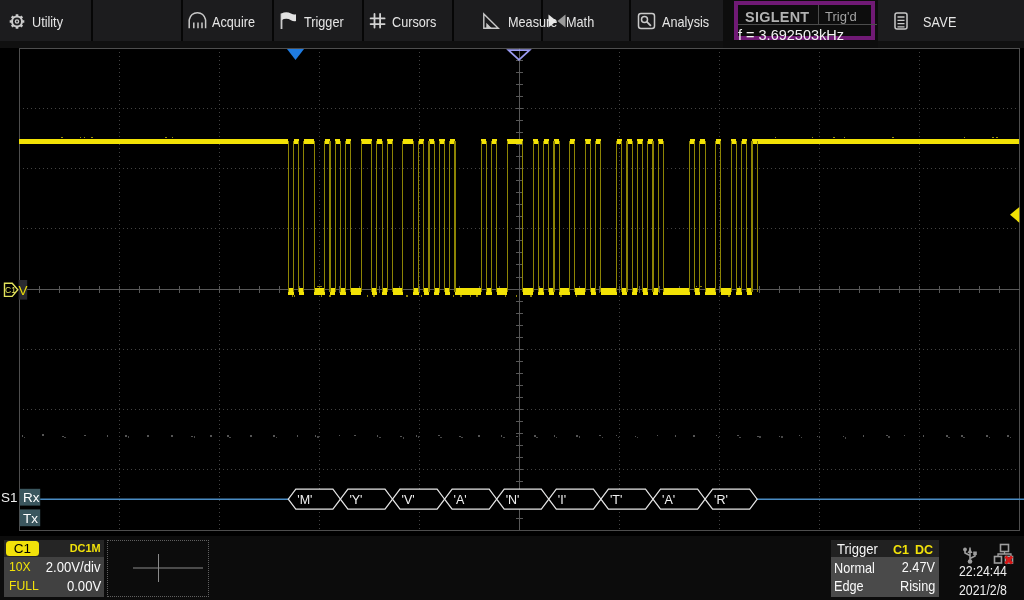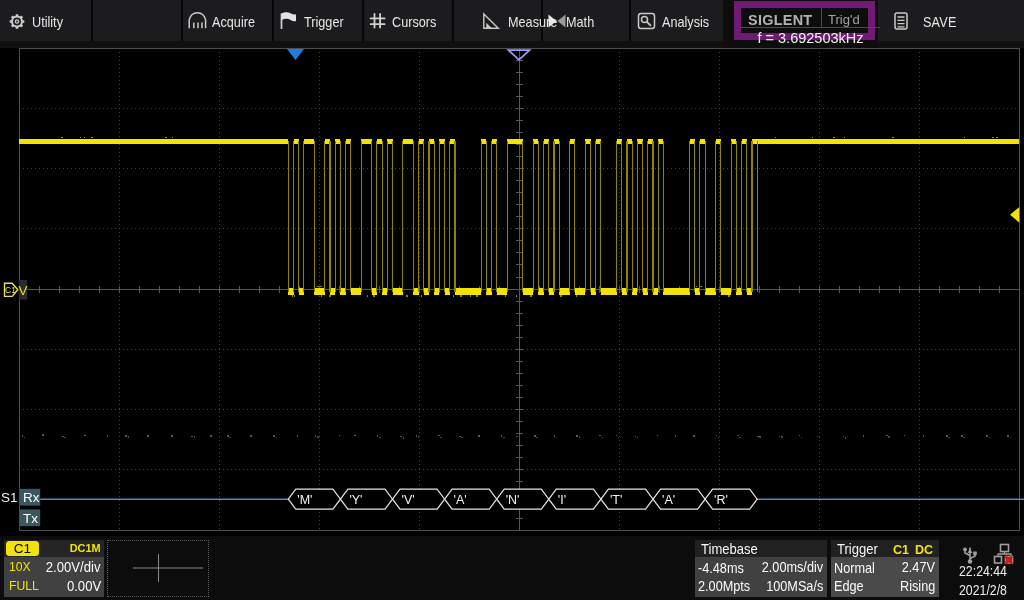--- a/index.html
+++ b/index.html
@@ -3,26 +3,26 @@
 <style>
 *{margin:0;padding:0;box-sizing:border-box}
 html,body{width:1024px;height:600px;overflow:hidden;background:#000;font-family:"Liberation Sans",sans-serif}
 #scr{position:relative;width:1024px;height:600px;background:#000}
 #bar{position:absolute;left:0;top:0;width:1024px;height:41px;background:#1c1c1e}
 #barstrip{position:absolute;left:0;top:41px;width:1024px;height:7px;background:#101010}
 .mi{position:absolute;top:0;height:48px;color:#e6e6e6;font-size:15px}
 .sep{position:absolute;top:0;width:2px;height:48px;background:#060606}
 .mtx{position:absolute;top:13px;display:inline-block;transform:scaleX(.845);transform-origin:0 50%}
 #sigzone{position:absolute;left:723px;top:0;width:155px;height:48px;background:#0d0d0d}
-#sigpanel{position:absolute;left:734px;top:1px;width:141px;height:39px;border:7px solid #701a75}
+#sigpanel{position:absolute;left:734px;top:1px;width:141px;height:39px;border:4px solid #701a75}
 #sigpanel .hdiv{position:absolute;left:0;top:19px;width:139px;height:1px;background:#4c4c4c}
 #sigpanel .vdiv{position:absolute;left:80px;top:0;width:1px;height:19px;background:#4c4c4c}
 #siglogo{position:absolute;left:7px;top:3px;font-size:15.5px;font-weight:bold;color:#b2b2b2;letter-spacing:.3px;display:inline-block;transform:scaleX(.93);transform-origin:0 50%}
 #trigd{position:absolute;left:87px;top:4px;font-size:13px;color:#a3a3a3}
-#freq{position:absolute;left:0;top:22px;width:139px;text-align:center;font-size:14.5px;color:#f2f2f2}
+#freq{position:absolute;left:0;top:22px;width:139px;text-align:left;font-size:14.5px;color:#f2f2f2}
 #botbar{position:absolute;left:0;top:536px;width:1024px;height:64px;background:#0c0c0c}
 #c1p{position:absolute;left:4px;top:4px;width:100px;height:57px;background:#414141}
 #c1p .toprow{position:absolute;left:0;top:0;width:100px;height:16.5px;background:#252525}
 #c1chip{position:absolute;left:2px;top:1px;width:33px;height:15px;background:#f2e20a;border-radius:3.5px;color:#000;font-size:13.5px;text-align:center;line-height:15px}
 .yel{color:#f2e20a}
 #dotbox{position:absolute;left:107px;top:4px;width:102px;height:57px;border:1px dotted #606060}
 .panel-title{font-size:14.5px;color:#f5f5f5;display:inline-block;transform:scaleX(.9);transform-origin:0 50%}
 #tbp{position:absolute;left:695px;top:4px;width:132px;height:57px;background:#212121}
 #tbp .rows{position:absolute;left:0;top:17px;width:132px;height:40px;background:#414141}
 #trp{position:absolute;left:831px;top:4px;width:108px;height:57px;background:#212121}
@@ -312,29 +312,20 @@
   <div id="c1chip">C1</div>
   <div class="yel" style="position:absolute;right:3px;top:2px;font-size:11.5px;font-weight:bold;transform:scaleX(.95);transform-origin:100% 50%">DC1M</div>
   <div class="yel" style="position:absolute;left:5px;top:19px;font-size:13.5px;transform:scaleX(.9);transform-origin:0 50%">10X</div>
   <div style="position:absolute;right:3px;top:18px;font-size:15px;color:#fafafa;transform:scaleX(.875);transform-origin:100% 50%">2.00V/div</div>
   <div class="yel" style="position:absolute;left:5px;top:38px;font-size:13.5px;transform:scaleX(.9);transform-origin:0 50%">FULL</div>
   <div style="position:absolute;right:3px;top:37px;font-size:15px;color:#fafafa;transform:scaleX(.875);transform-origin:100% 50%">0.00V</div>
  </div>
  <div id="dotbox"><svg width="100" height="55">
           <path d="M25 27h70M50.5 13v28" stroke="#8a8a8a" stroke-width="1"></path>
         </svg></div>
- <div id="tbp">
-  <span class="panel-title" style="position:absolute;left:6px;top:1px">Timebase</span>
-  <div class="rows">
-   <span class="r1">-4.48ms</span>
-          <span class="rr" style="top:2px">2.00ms/div</span>
-   <span class="r2">2.00Mpts</span>
-          <span class="rr" style="top:21px">100MSa/s</span>
-  </div>
- </div>
  <div id="trp">
   <span class="panel-title yel" style="position:absolute;left:6px;top:1px">Trigger</span>
   <span class="yel" style="position:absolute;right:30px;top:3px;font-size:12.5px;font-weight:bold">C1</span>
   <span class="yel" style="position:absolute;right:6px;top:3px;font-size:12.5px;font-weight:bold">DC</span>
   <div class="rows">
    <span class="r1">Normal</span>
           <span class="rr" style="top:2px">2.47V</span>
    <span class="r2">Edge</span>
           <span class="rr" style="top:21px">Rising</span>
   </div>

